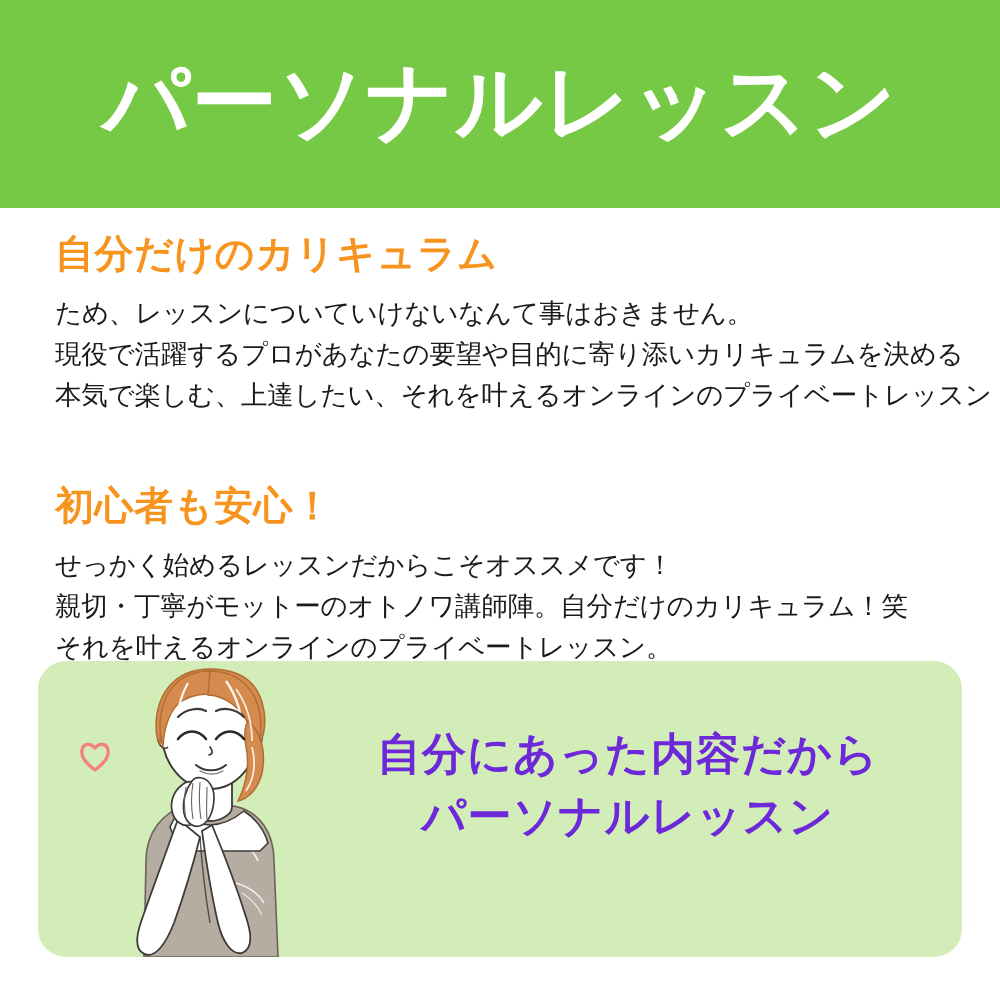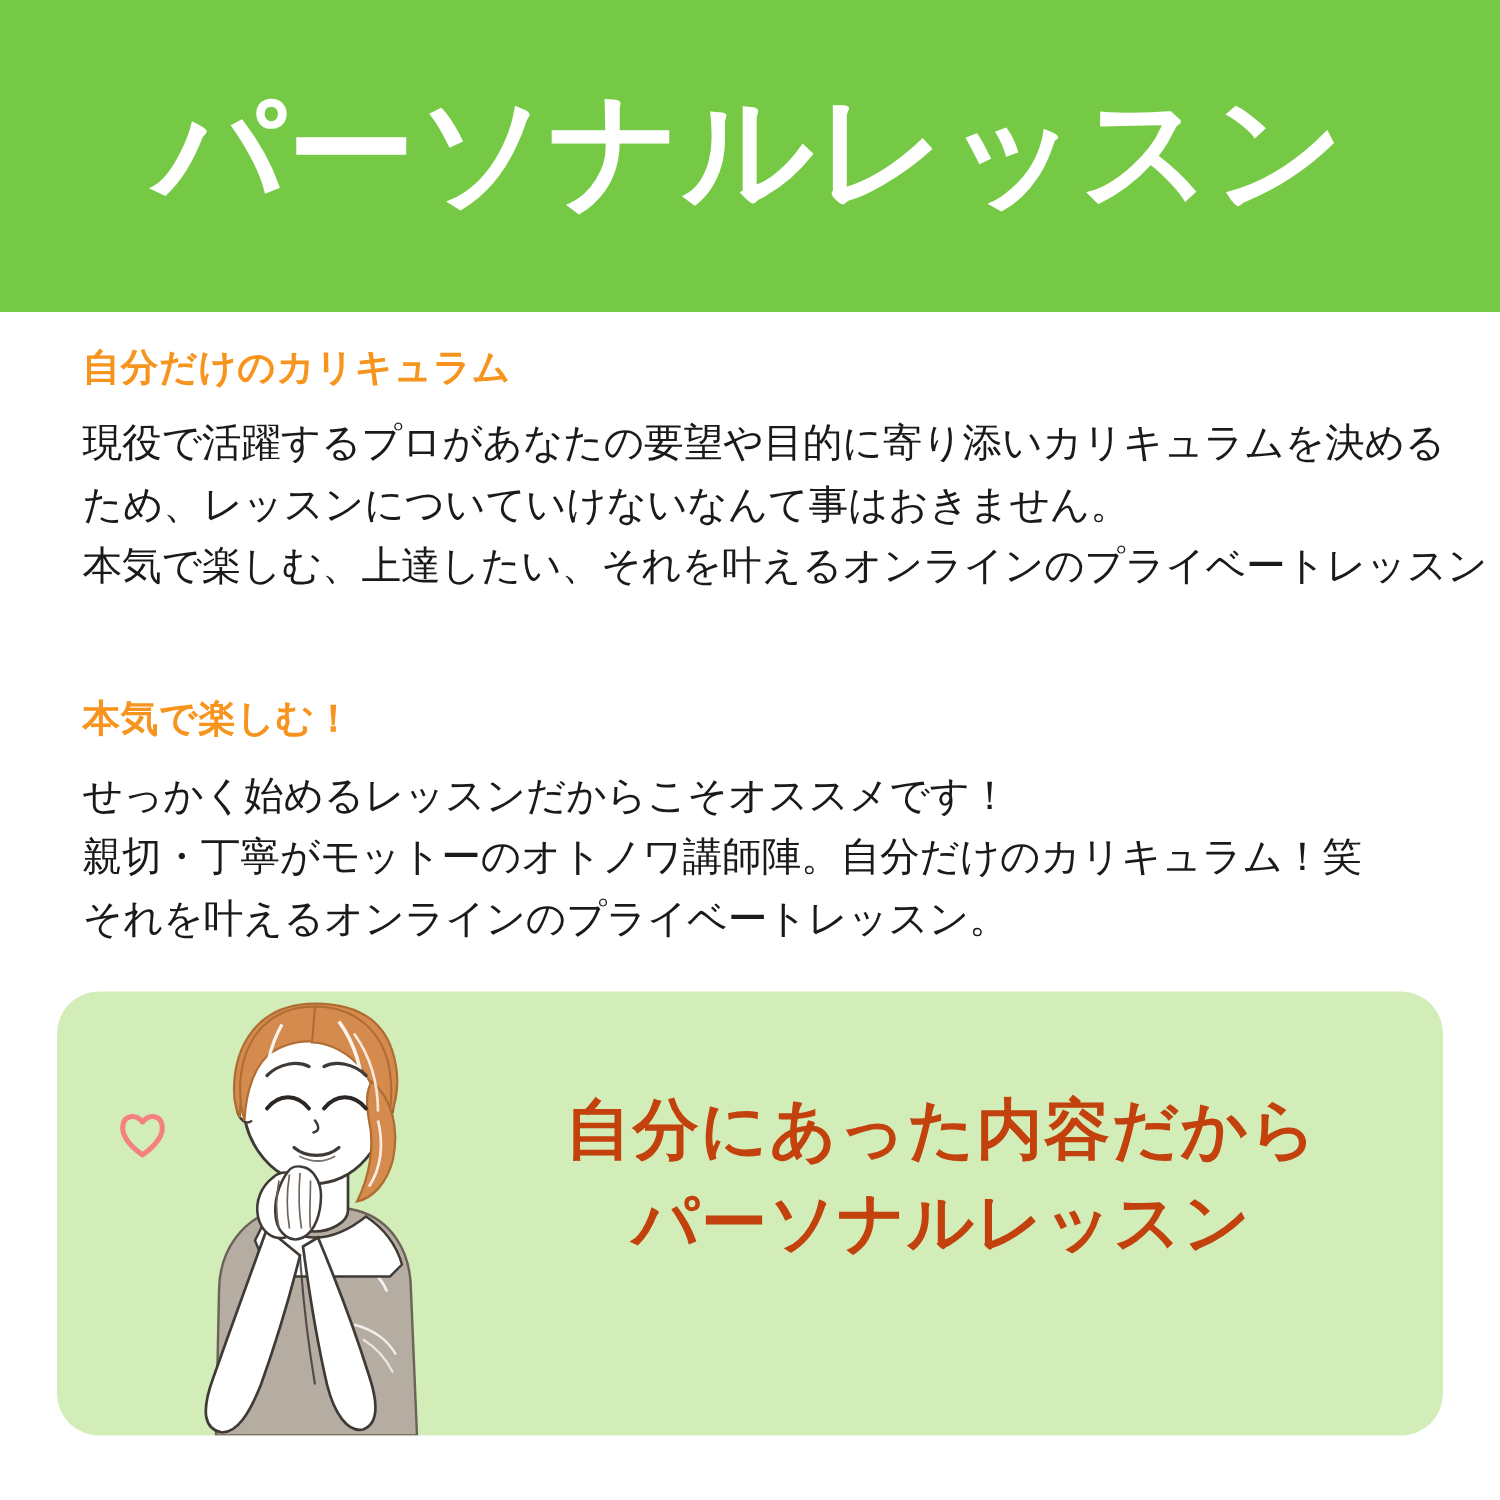--- a/index.html
+++ b/index.html
@@ -49,21 +49,21 @@
     position: absolute;
     left: 55px;
     top: 230px;
     width: 900px;
   }
 
   .section { margin-bottom: 6px; }
 
   .section-heading {
     color: #f7941e;
-    font-size: 25px;
+    font-size: 39px;
     font-weight: bold;
     line-height: 1.25;
     letter-spacing: 0.5px;
     white-space: nowrap;
   }
 
   .section-body {
     margin-top: 14px;
     color: #1a1a1a;
     font-size: 26.5px;
@@ -86,21 +86,21 @@
     background: #d3edb9;
     border-radius: 28px;
     overflow: hidden;
   }
 
   .promo-text {
     position: absolute;
     left: 300px;
     top: 62px;
     width: 580px;
-    color: #c2410c;
+    color: #6d28d9;
     font-size: 44px;
     font-weight: bold;
     line-height: 62px;
     text-align: center;
     letter-spacing: 1px;
     white-space: nowrap;
   }
   .promo-text .ln { display: block; }
 
   
@@ -129,30 +129,30 @@
 
   <div class="banner">
     <div class="banner-title">パーソナルレッスン</div>
   </div>
 
   <div class="content">
 
     <div class="section">
       <div class="section-heading">自分だけのカリキュラム</div>
       <div class="section-body">
+        <span class="ln">ため、レッスンについていけないなんて事はおきません。</span>
         <span class="ln">現役で活躍するプロがあなたの要望や目的に寄り添いカリキュラムを決める</span>
-        <span class="ln">ため、レッスンについていけないなんて事はおきません。</span>
         <span class="ln">本気で楽しむ、上達したい、それを叶えるオンラインのプライベートレッスン！</span>
       </div>
     </div>
 
     <div class="gap"></div>
 
     <div class="section">
-      <div class="section-heading">本気で楽しむ！</div>
+      <div class="section-heading">初心者も安心！</div>
       <div class="section-body">
         <span class="ln">せっかく始めるレッスンだからこそオススメです！</span>
         <span class="ln">親切・丁寧がモットーのオトノワ講師陣。自分だけのカリキュラム！笑</span>
         <span class="ln">それを叶えるオンラインのプライベートレッスン。</span>
       </div>
     </div>
 
   </div>
 
   <div class="promo-card">

